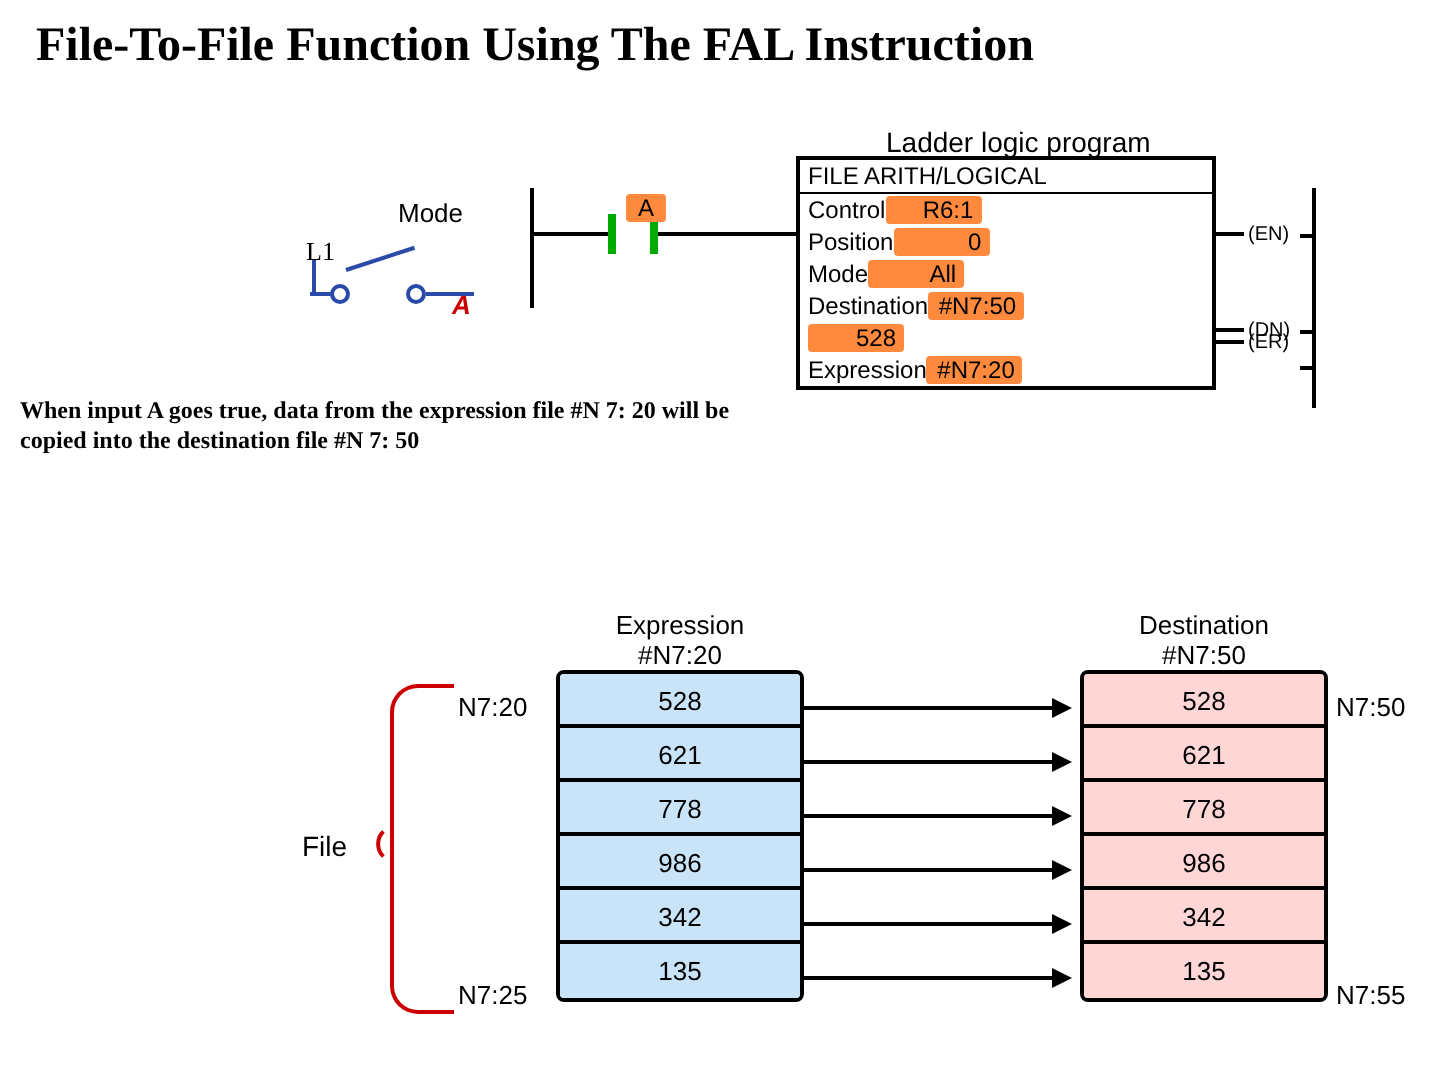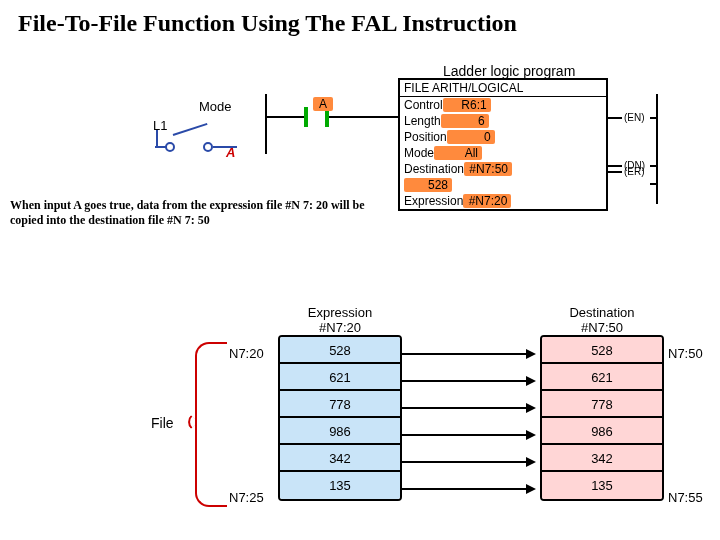--- a/index.html
+++ b/index.html
@@ -30,21 +30,21 @@
     position: absolute;
     top: 99px;
     left: 199px;
     font-family: Arial, sans-serif;
     font-size: 13px;
   }
   .L1-label {
     position: absolute;
     top: 118px;
     left: 153px;
-    font-family: Liberation Sans, sans-serif;
+    font-family: Liberation Serif, serif;
     font-size: 13px;
   }
   .A-label-switch {
     position: absolute;
     top: 145px;
     left: 226px;
     font-family: Arial, sans-serif;
     font-size: 13px;
     font-style: italic;
     font-weight: bold;
@@ -173,24 +173,20 @@
 <div class="A-label-rung">A</div>
 <div class="rung-to-box"></div>
 
 <div class="fal-block">
   <div class="fal-head2">FILE ARITH/LOGICAL</div>
   <div class="fal-row">
       <span>Control</span>
       <span class="fal-val">R6:1</span>
     </div>
   <div class="fal-row">
-      <span>Length</span>
-      <span class="fal-val">6</span>
-    </div>
-  <div class="fal-row">
       <span>Position</span>
       <span class="fal-val">0</span>
     </div>
   <div class="fal-row">
       <span>Mode</span>
       <span class="fal-val">All</span>
     </div>
   <div class="fal-row">
       <span>Destination</span>
       <span class="fal-val">#N7:50</span>

